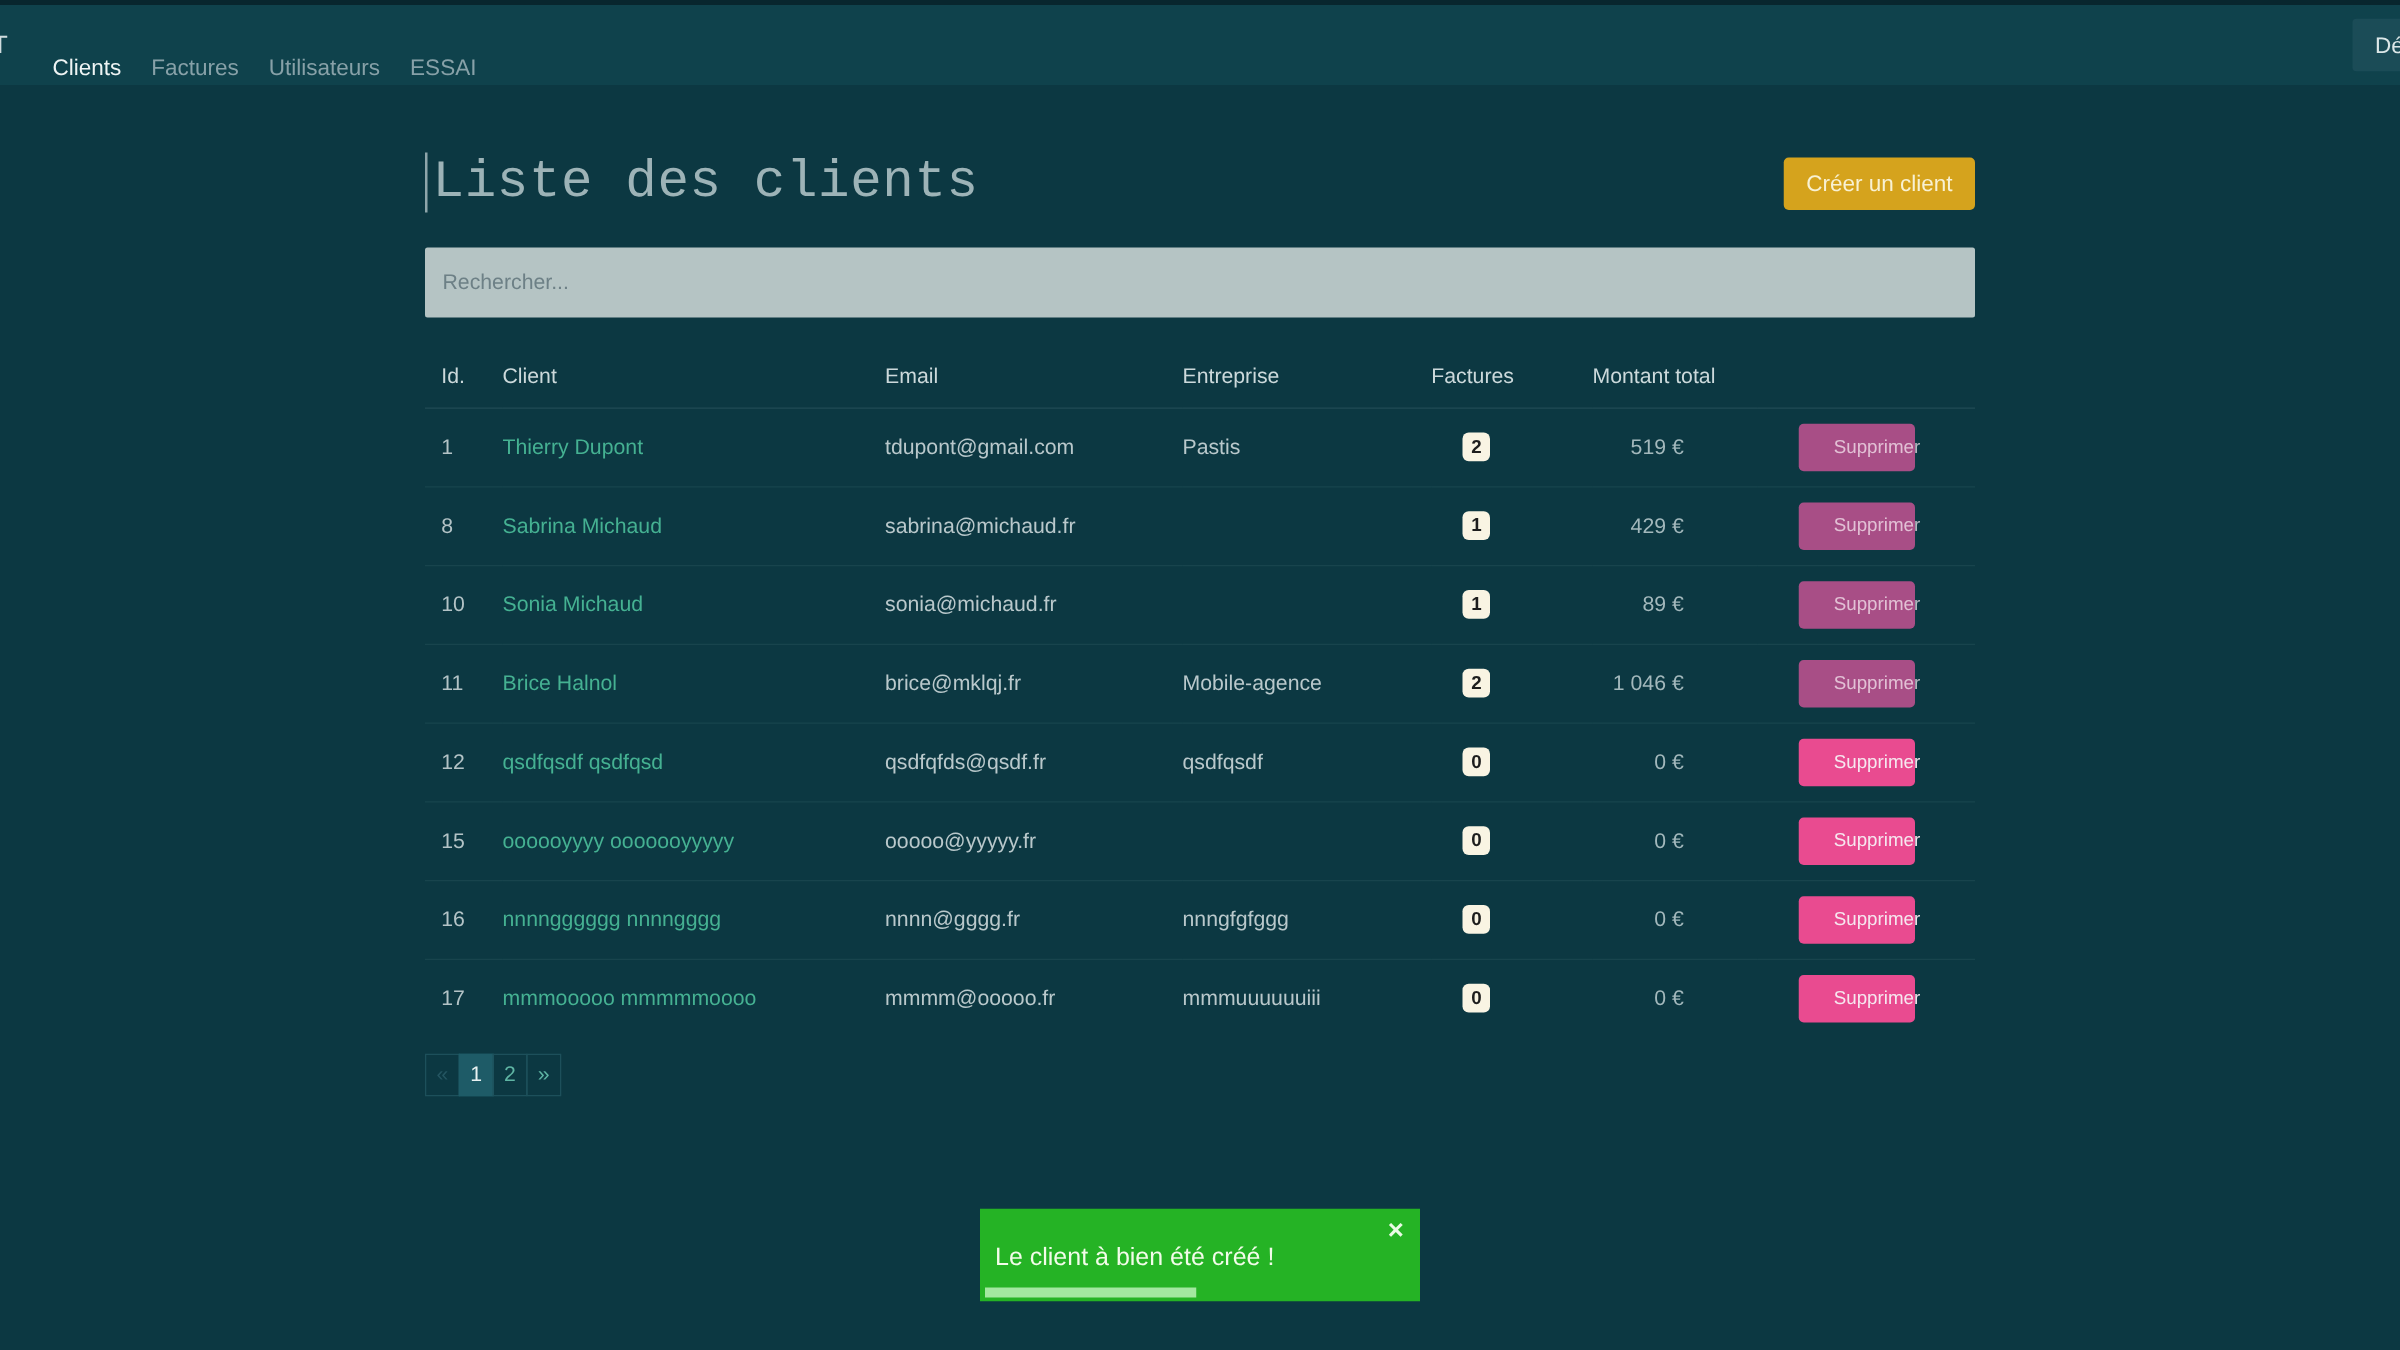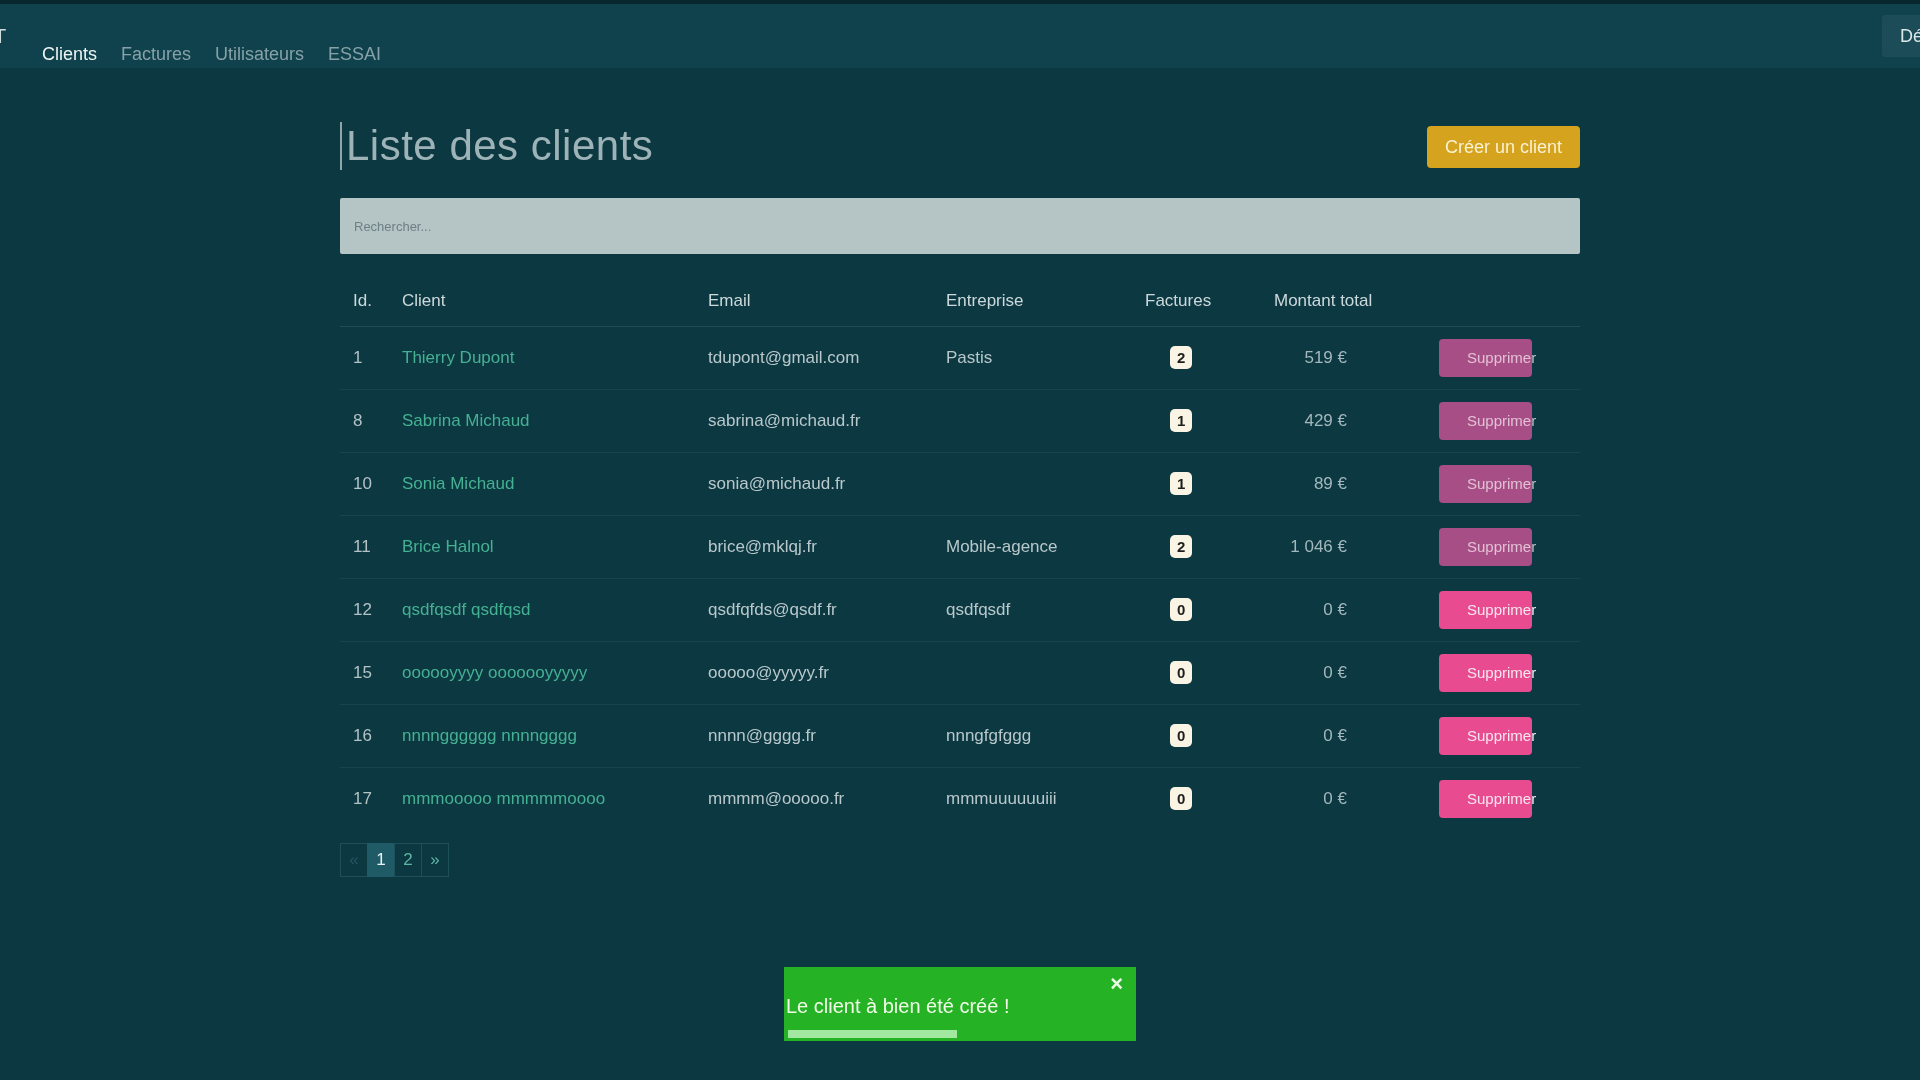--- a/index.html
+++ b/index.html
@@ -26,33 +26,33 @@
     position: absolute; top: 11px; left: 1882px; height: 42px;
     background: #1b4c57; color: #dce7e8; border: none;
     font-size: 18px; padding: 0 18px; white-space: nowrap;
     font-family: inherit; border-radius: 3px; cursor: pointer;
   }
 
   
   .container { position: absolute; left: 340px; top: 68px; width: 1240px; }
 
   .title-row { display: flex; align-items: flex-end; justify-content: space-between; margin-top: 54px; }
-  .title-wrap { display: flex; align-items: center; }
+  .title-wrap { display: flex; align-items: center; font-family: Liberation Mono, monospace; }
   .text-cursor { width: 2px; height: 48px; background: #8ea5aa; }
   h1.page-title { font-size: 42px; font-weight: 400; color: #9db3b7; margin-left: 4px; letter-spacing: 0.5px; }
   .create-btn {
     background: #d5a31d; color: #f8f1d3; border: none; border-radius: 4px;
     height: 42px; padding: 0 18px; font-size: 18px; font-family: inherit;
     cursor: pointer; margin-bottom: 2px;
   }
 
   .search-input {
     margin-top: 28px; width: 1240px; height: 56px;
     background: #b5c4c4; border: none; border-radius: 2px;
-    padding: 16px 14px; font-size: 13px; color: #2b3b40; font-family: inherit;
+    padding: 16px 14px; font-size: 17px; color: #2b3b40; font-family: inherit;
     display: block; outline: none;
   }
   .search-input::placeholder { color: #6d8086; }
 
   
   table.clients { width: 1240px; border-collapse: collapse; margin-top: 22px; table-layout: fixed; }
   col.c-id { width: 62px; } col.c-client { width: 306px; } col.c-email { width: 238px; }
   col.c-ent { width: 199px; } col.c-fact { width: 129px; } col.c-mont { width: 132px; }
   col.c-act { width: 174px; }
   th {
@@ -88,21 +88,21 @@
     font-size: 17px; color: #5fb5a4; cursor: pointer; margin-left: -1px;
   }
   .page-box:first-child { margin-left: 0; color: #245561; }
   .page-box.active { background: #1e5b67; color: #e9f2f2; border-color: #1e5b67; }
 
   
   .toast {
     position: absolute; left: 784px; top: 967px; width: 352px; height: 74px;
     background: #25b325; overflow: hidden;
   }
-  .toast-message { position: absolute; left: 2px; top: 28px; font-size: 20px; color: #f2fce9; }
+  .toast-message { position: absolute; left: 12px; top: 28px; font-size: 20px; color: #f2fce9; }
   .toast-close {
     position: absolute; right: 13px; top: 4px; font-size: 22px; font-weight: bold;
     color: #eafbe6; cursor: pointer; line-height: 1.2;
   }
   .toast-progress { position: absolute; left: 4px; bottom: 3px; height: 8px; background: #a3e8a0; }
 </style>
 </head>
 <body>
 
 <header class="navbar">

